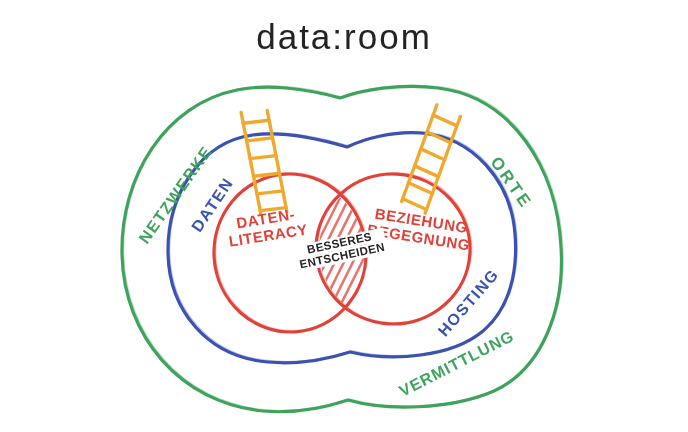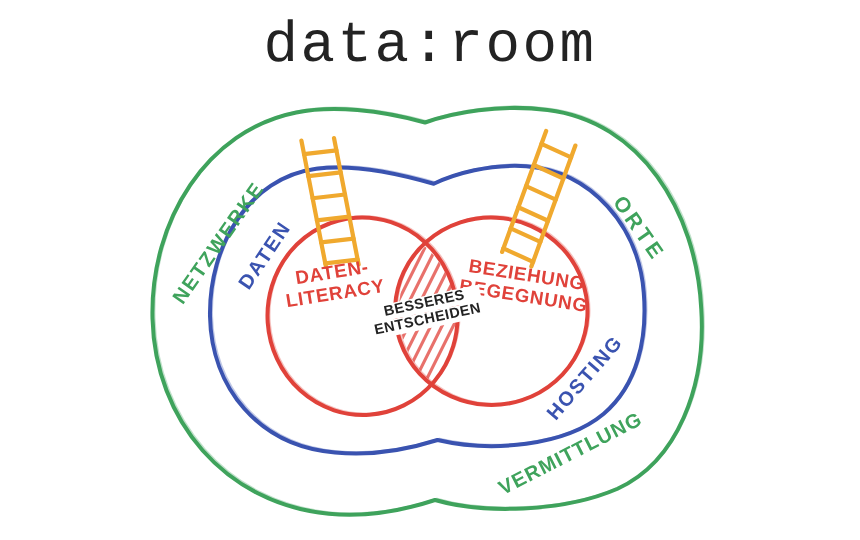--- a/index.html
+++ b/index.html
@@ -27,23 +27,23 @@
     position:absolute;
     transform:translate(-50%,-50%);
     font-weight:700;
     white-space:nowrap;
     line-height:1.15;
     letter-spacing:1.5px;
   }
   .title{
     position:absolute;left:344px;top:37px;
     transform:translate(-50%,-50%);
-    font-family:Liberation Mono, monospace;
+    font-family:Liberation Sans, sans-serif;
     font-weight:400;
-    font-size:46px;
+    font-size:35px;
     letter-spacing:2px;
     color:var(--ink,#232323);
   }
   .green-text{color:var(--green,#3fa35c);}
   .blue-text{color:var(--blue,#3a53b0);}
   .red-text{color:var(--red,#e0423a);letter-spacing:.6px;text-align:center;font-size:15px;}
   .lbl-netzwerke{left:176px;top:195px;transform:translate(-50%,-50%) rotate(-55deg);font-size:16px;}
   .lbl-daten{left:213px;top:205px;transform:translate(-50%,-50%) rotate(-56deg);font-size:16px;}
   .lbl-orte{left:511px;top:183px;transform:translate(-50%,-50%) rotate(55deg);font-size:17px;letter-spacing:3px;}
   .lbl-hosting{left:469px;top:303px;transform:translate(-50%,-50%) rotate(-49deg);font-size:16px;}

